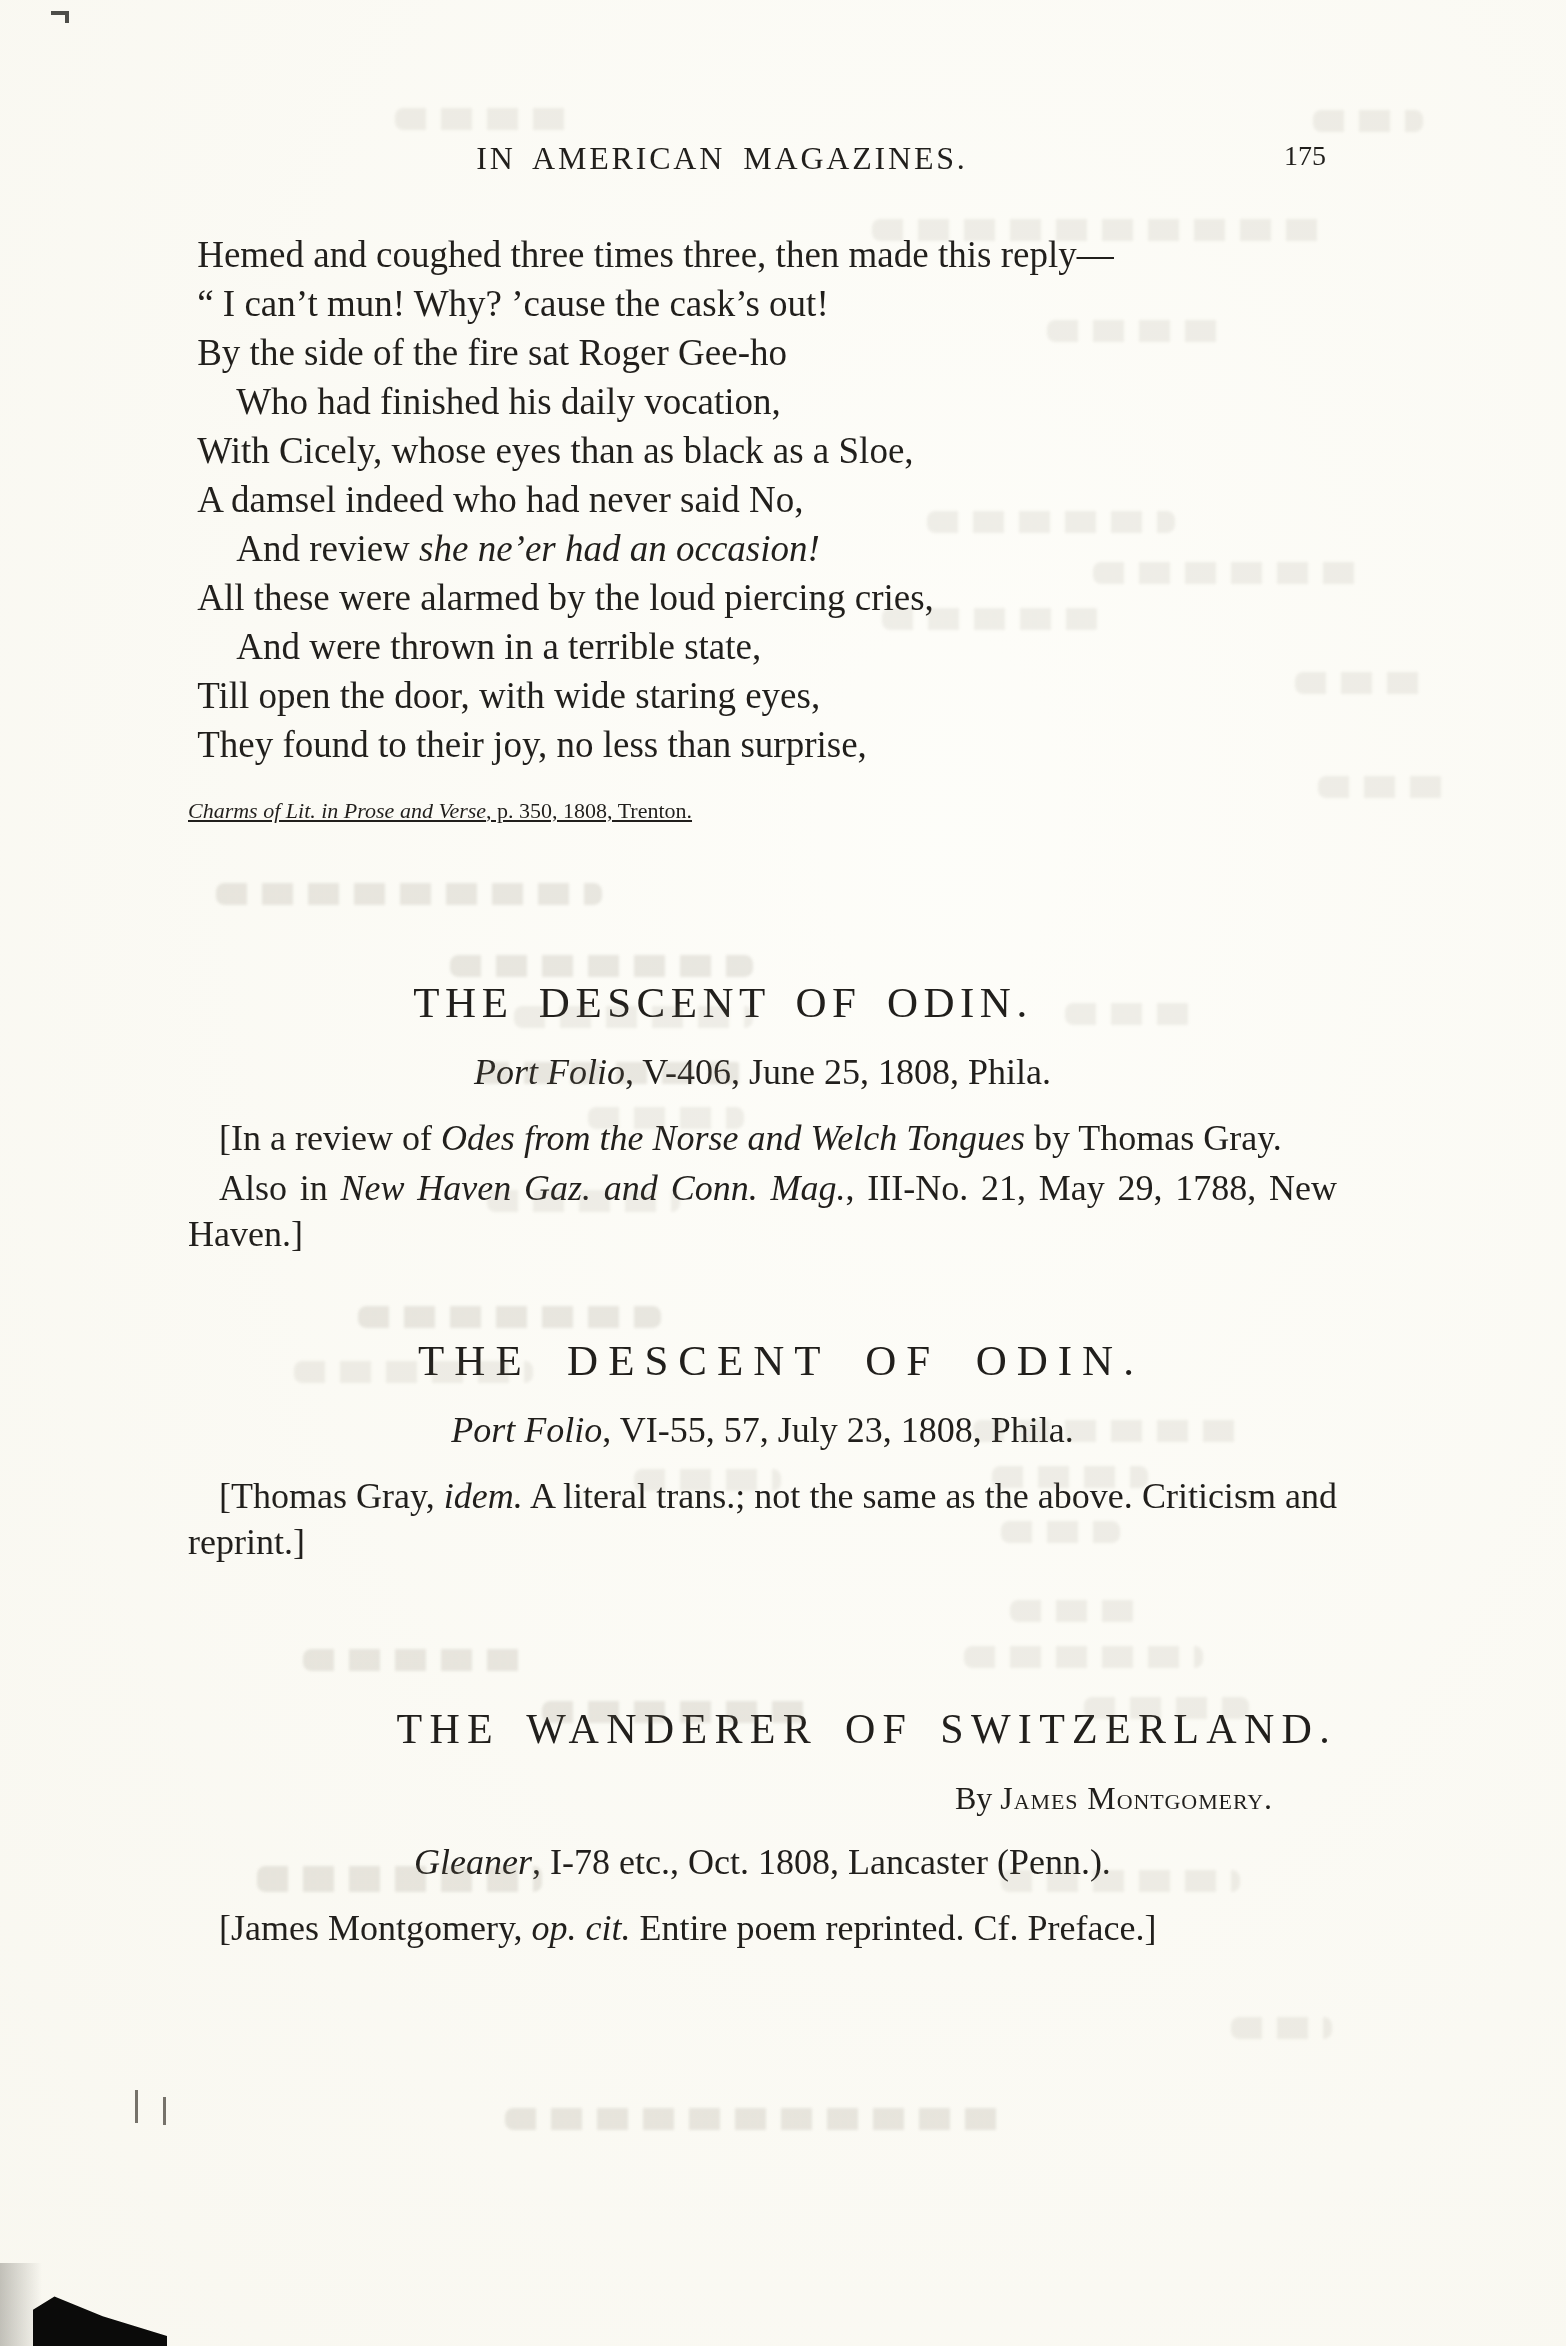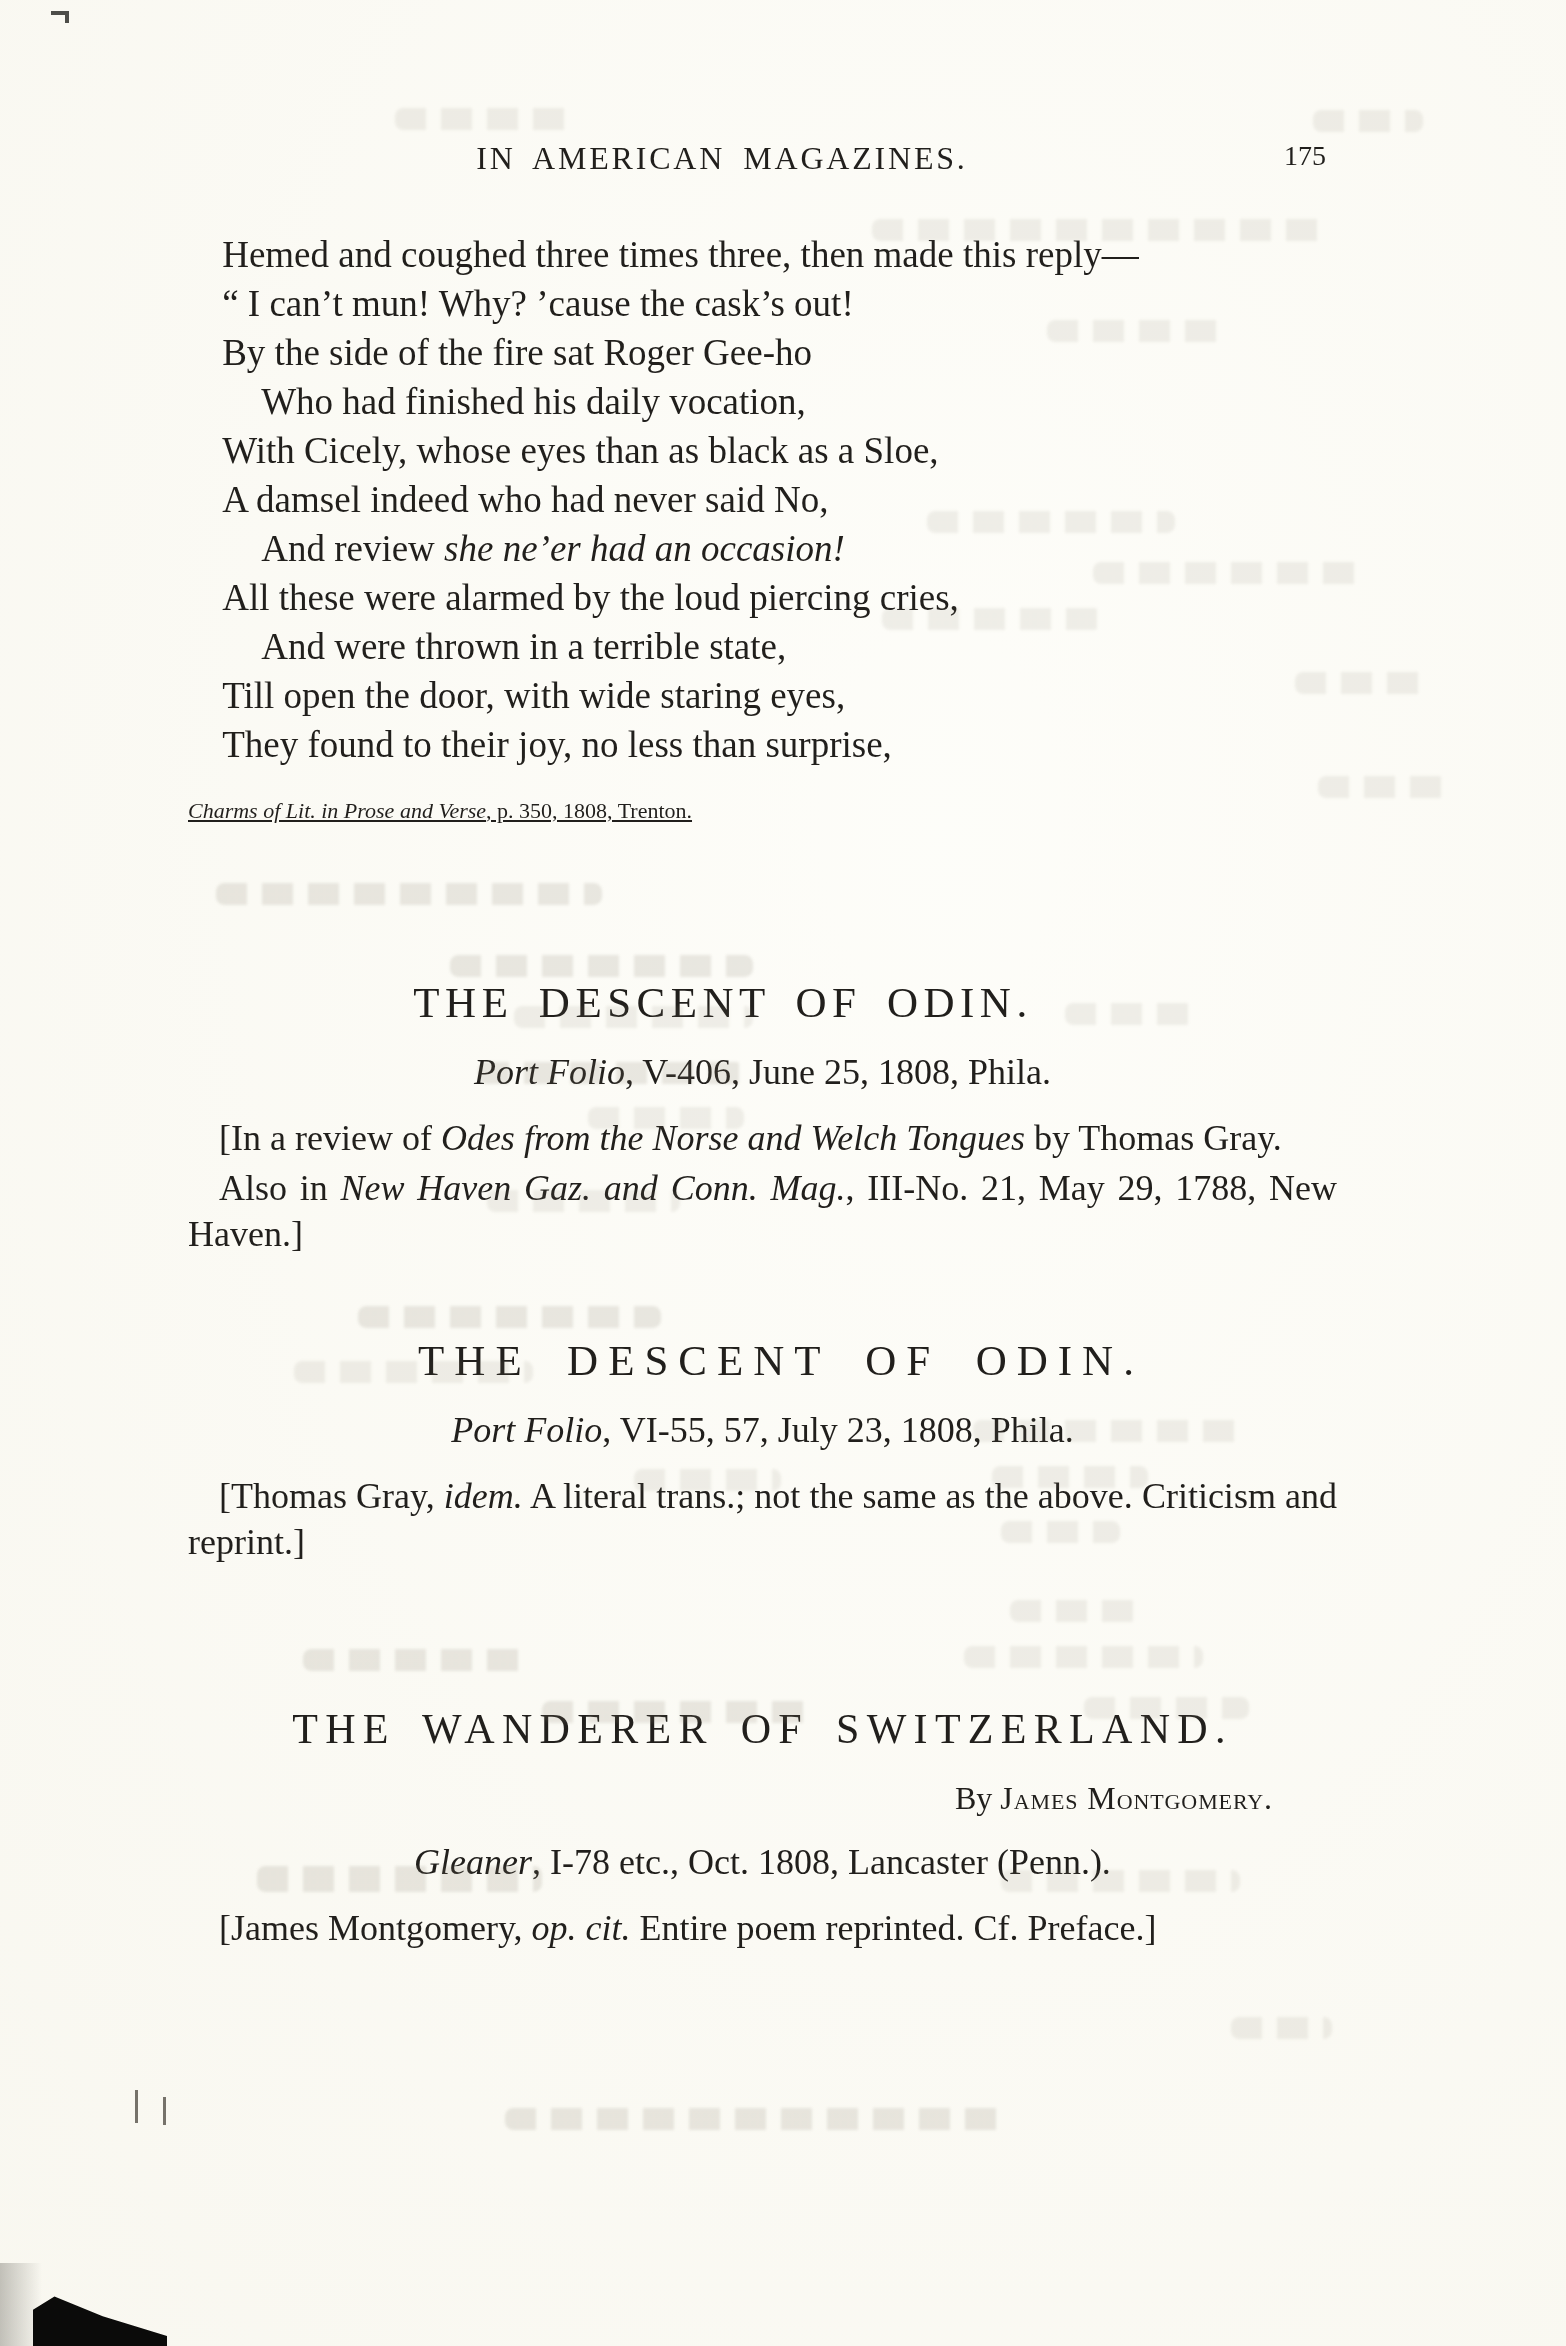--- a/index.html
+++ b/index.html
@@ -28,33 +28,33 @@
   
   .running-head { position: relative; height: 44px; margin-bottom: 46px; }
   .running-title {
     position: absolute; left: 534px; transform: translateX(-50%);
     font-size: 32px; letter-spacing: 2.8px; word-spacing: 7.3px; white-space: nowrap;
   }
   .page-number { position: absolute; right: 11px; top: 0; font-size: 28px; }
 
   
   .poem { font-size: 37px; line-height: 49px; padding-left: 9.2px; }
-  .poem-line { white-space: nowrap; margin-left: 25px; }
+  .poem-line { white-space: nowrap; }
   .poem-line.ind { padding-left: 39px; }
 
   .citation { margin-top: 29px; font-size: 22px; text-decoration: underline; }
 
   
   .entry-heading { font-weight: normal; text-align: center; white-space: nowrap; }
   .entry-0 { margin-top: 154px; }
   .entry-0 .entry-heading { font-size: 43px; letter-spacing: 5.5px; word-spacing: 9.2px; padding-right: 79px; }
   .entry-1 { margin-top: 79px; }
   .entry-1 .entry-heading { font-size: 43px; letter-spacing: 10px; word-spacing: 14.7px; padding-left: 37px; }
   .entry-2 { margin-top: 140px; }
-  .entry-2 .entry-heading { font-size: 42px; letter-spacing: 7.3px; word-spacing: 9.2px; }
+  .entry-2 .entry-heading { font-size: 42px; letter-spacing: 7.3px; word-spacing: 9.2px; text-align: right; }
   .byline { text-align: right; margin-top: 27.5px; font-size: 32px; padding-right: 64px; }
   .source { margin-top: 24px; font-size: 36px; text-align: center; }
   .note { margin-top: 22px; font-size: 36px; line-height: 46px; text-align: justify; text-indent: 31px; }
   .note + .note { margin-top: 3.7px; }
 
   
   .smudge {
     position: absolute; height: 22px; border-radius: 8.3px; opacity: .5; filter: blur(1.8px);
     background: repeating-linear-gradient(90deg,
       rgba(124,117,98,.22) 0px, rgba(124,117,98,.22) 31px,

